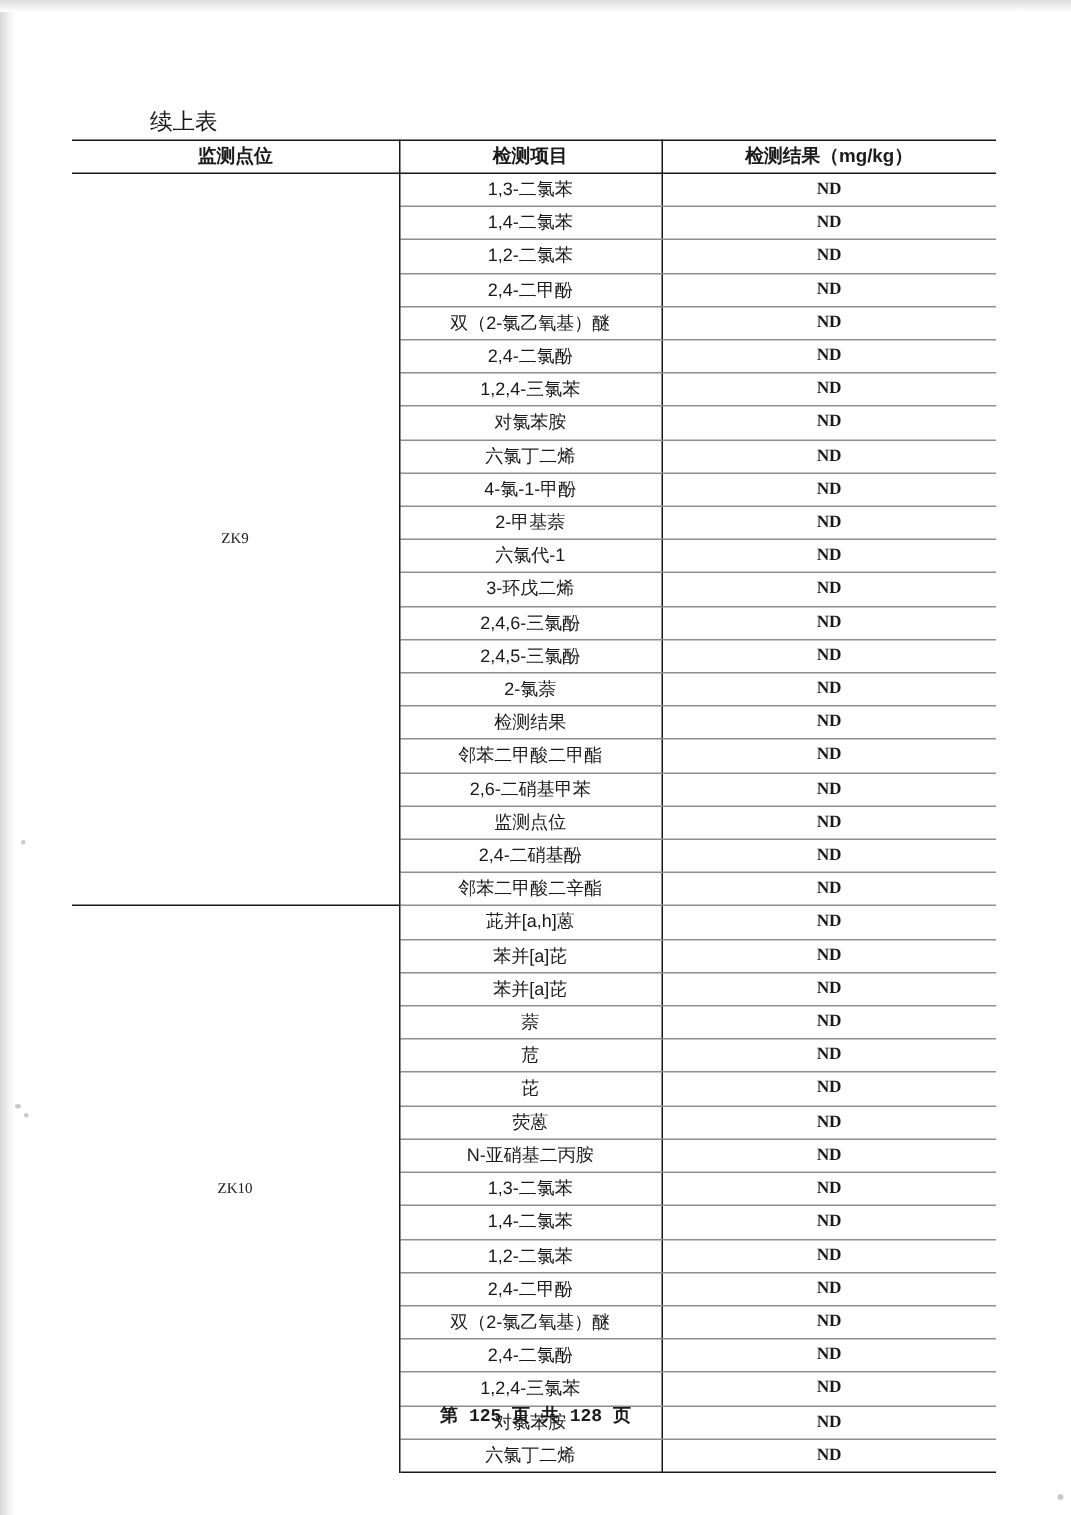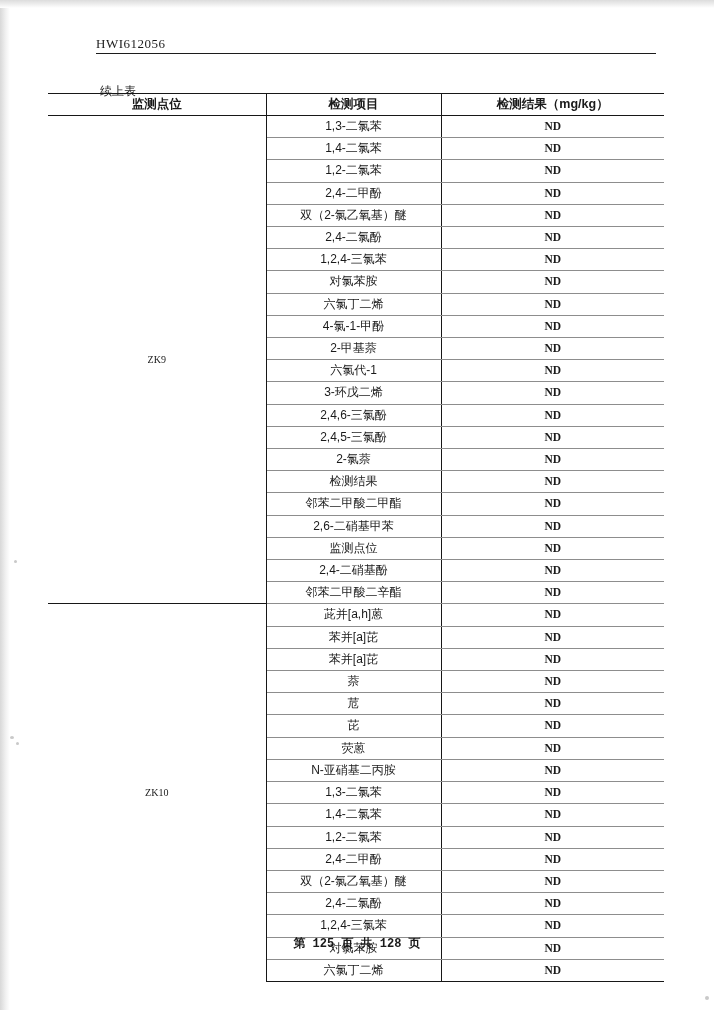--- a/index.html
+++ b/index.html
@@ -49,22 +49,22 @@
   }
   .header-rule {
     margin-top: 1px;
     border-bottom: 1.2px solid #1c1c1c;
     width: 100%;
   }
 
   .cont-label {
     position: absolute;
     left: 100px;
-    top: 83px;
-    font-size: 12px;
+    top: 72px;
+    font-size: 15px;
     font-family: "Liberation Sans", sans-serif;
   }
 
   table.report {
     position: absolute;
     left: 48px;
     top: 93px;
     width: 616px;
     border-collapse: collapse;
     table-layout: fixed;
@@ -136,24 +136,20 @@
 <body>
 
 <div class="page">
   <div class="edge-left"></div>
   <div class="edge-top"></div>
   <div class="speck" style="left:14px; top:560px; width:3px; height:3px;"></div>
   <div class="speck" style="left:10px; top:736px; width:4px; height:3px;"></div>
   <div class="speck" style="left:16px; top:742px; width:3px; height:3px;"></div>
   <div class="speck" style="left:705px; top:996px; width:4px; height:4px;"></div>
 
-  <div class="header">
-    <div class="header-code">HWI612056</div>
-    <div class="header-rule"></div>
-  </div>
 
   <div class="cont-label">续上表</div>
 
   <table class="report">
     <colgroup>
       <col class="c1">
         <col class="c2">
         <col class="c3">
     </colgroup>
     <thead>

